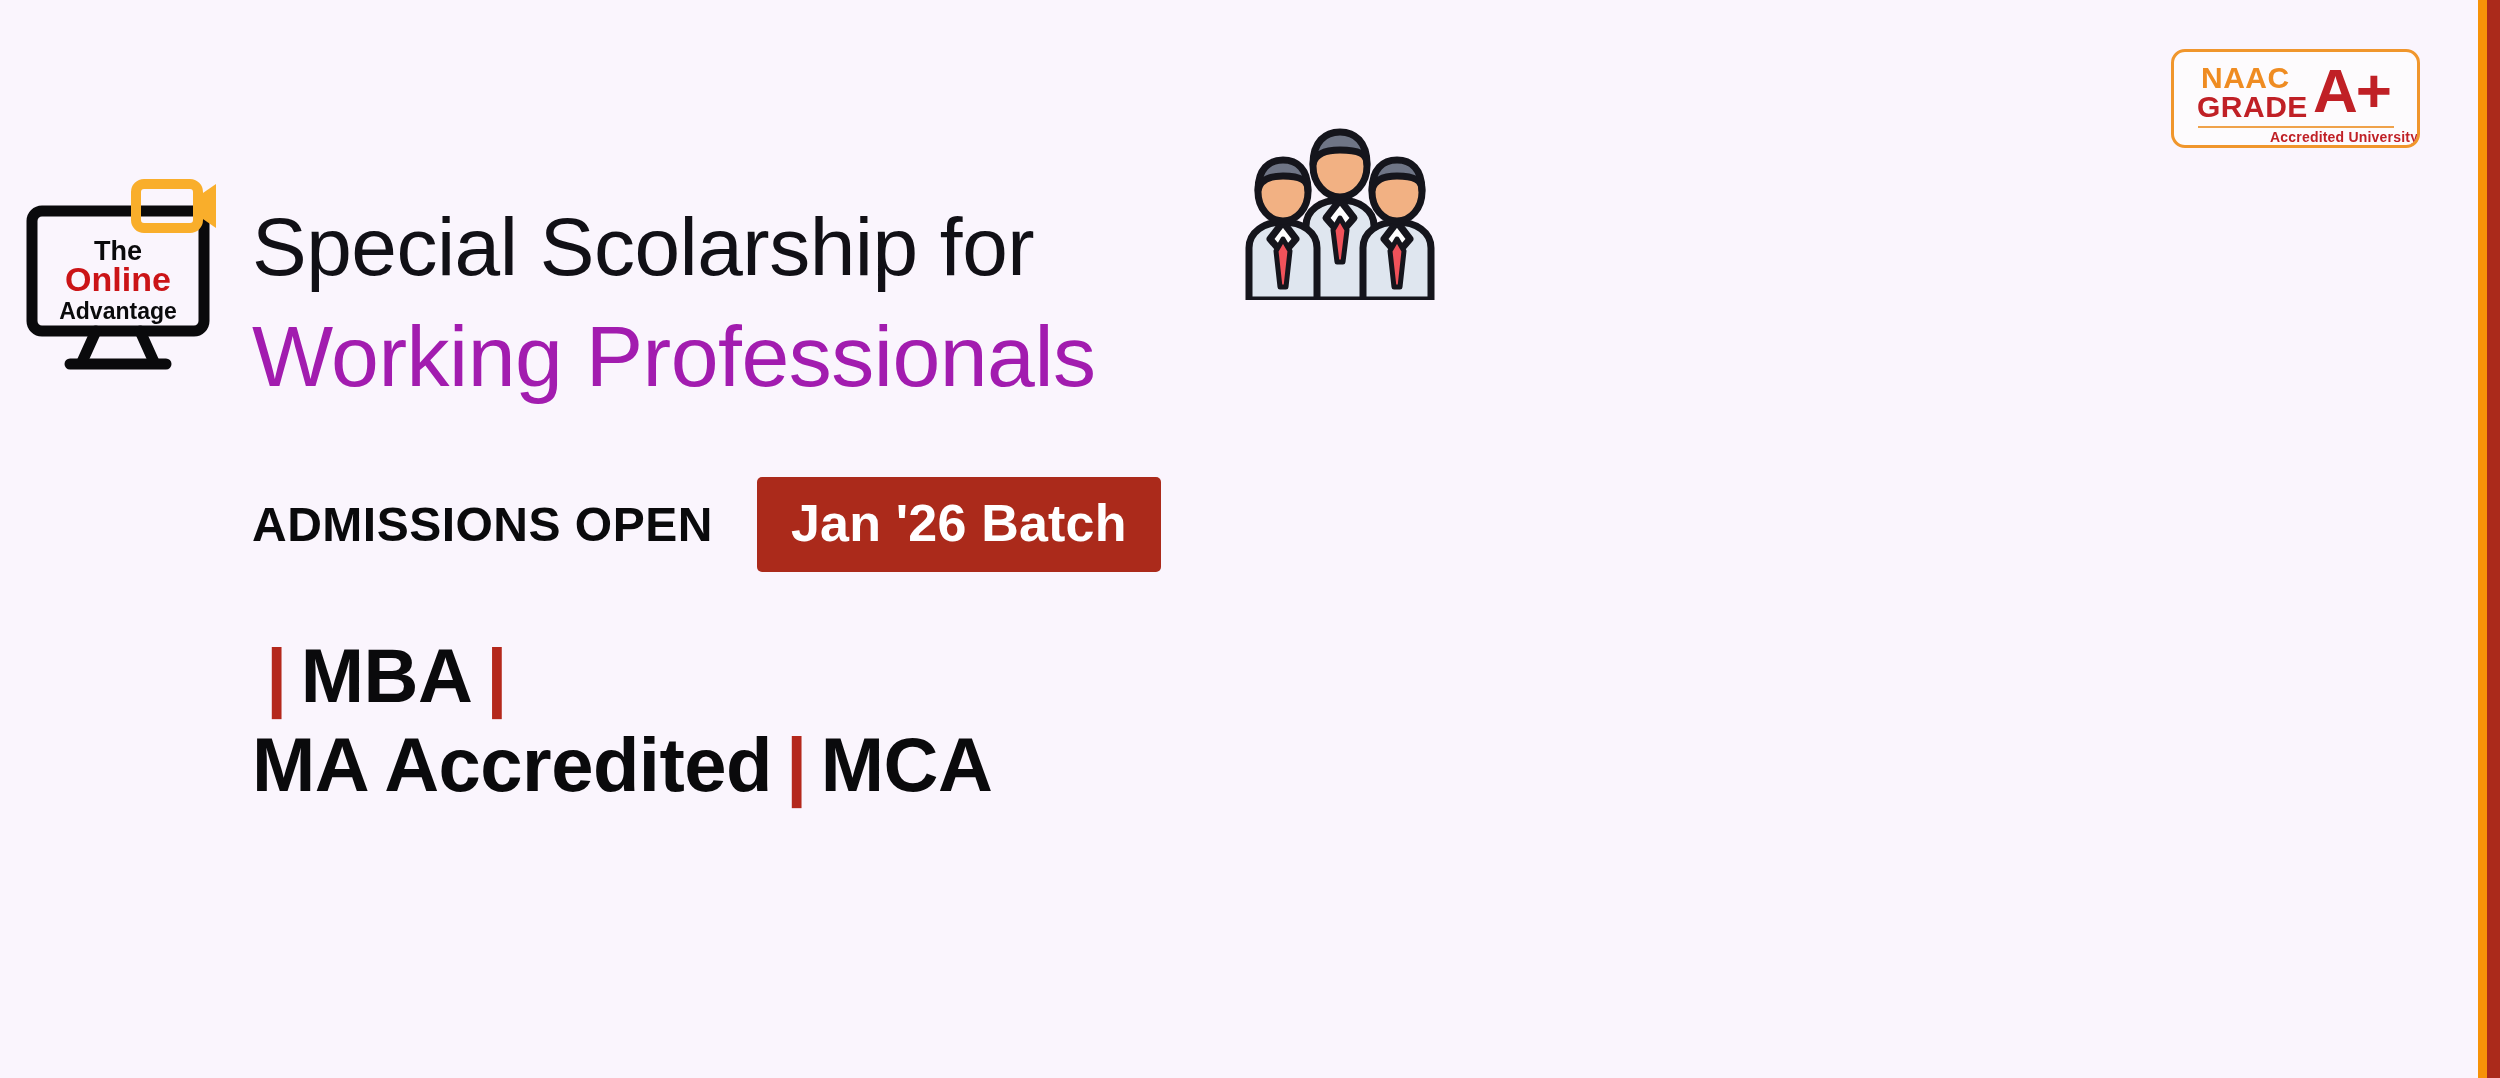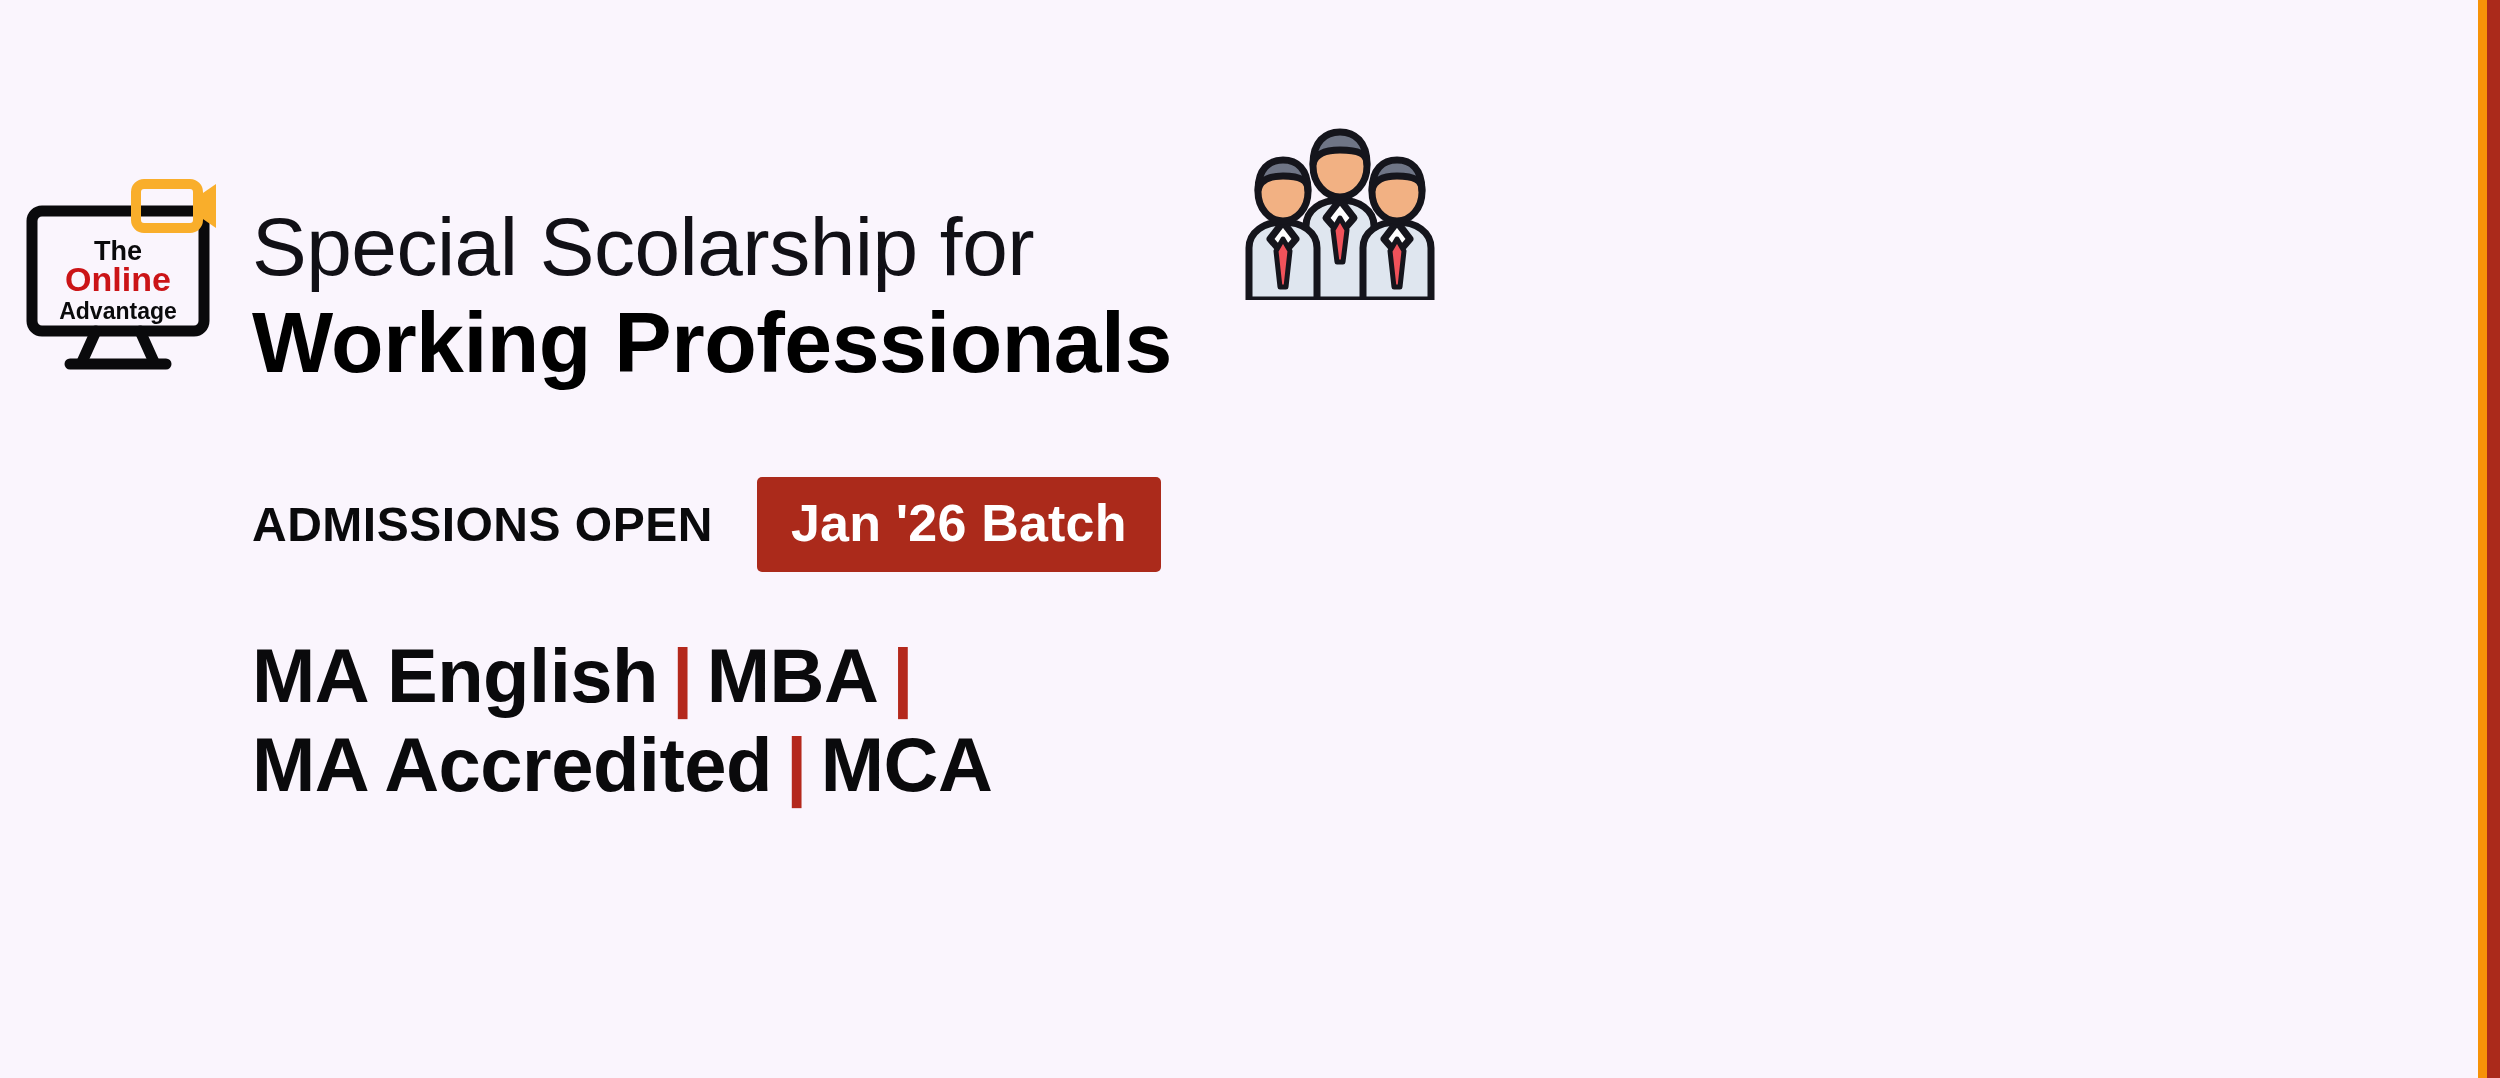--- a/index.html
+++ b/index.html
@@ -61,25 +61,25 @@
     font-size: 82px;
     font-weight: 500;
     letter-spacing: -0.5px;
     color: #111016;
     line-height: 1.04;
     white-space: nowrap;
   }
   .headline-line2 {
     font-family: "Liberation Sans", sans-serif;
     font-size: 86px;
-    font-weight: 700;
+    font-weight: 400;
     letter-spacing: -0.5px;
-    color: #000000;
+    color: #a21caf;
     line-height: 1.05;
-    margin-top: 8px;
+    margin-top: 22px;
     white-space: nowrap;
   }
 
   
   .people-icon {
     position: absolute;
     left: 1243px;
     top: 122px;
     width: 195px;
     height: 178px;
@@ -275,29 +275,37 @@
 
   <div class="admissions-row">
     <div class="admissions-label">ADMISSIONS OPEN</div>
     <div class="batch-badge">
       <span class="batch-badge-text">Jan '26 Batch</span>
     </div>
   </div>
 
   <div class="courses">
     <div class="course-line">
-      <span class="course-item">MA English</span>
       <span class="course-sep">|</span>
       <span class="course-item">MBA</span>
       <span class="course-sep">|</span>
     </div>
     <div class="course-line">
       <span class="course-item">MA Accredited</span>
       <span class="course-sep">|</span>
       <span class="course-item">MCA</span>
     </div>
   </div>
 
+  <div class="naac-badge">
+    <div class="naac-inner">
+      <div class="naac-naac">NAAC</div>
+      <div class="naac-grade">GRADE</div>
+      <div class="naac-aplus">A+</div>
+      <div class="naac-rule"></div>
+      <div class="naac-sub">Accredited University</div>
+    </div>
+  </div>
 
   <div class="edge-orange"></div>
   <div class="edge-red"></div>
 
 </div>
 
 </body></html>

